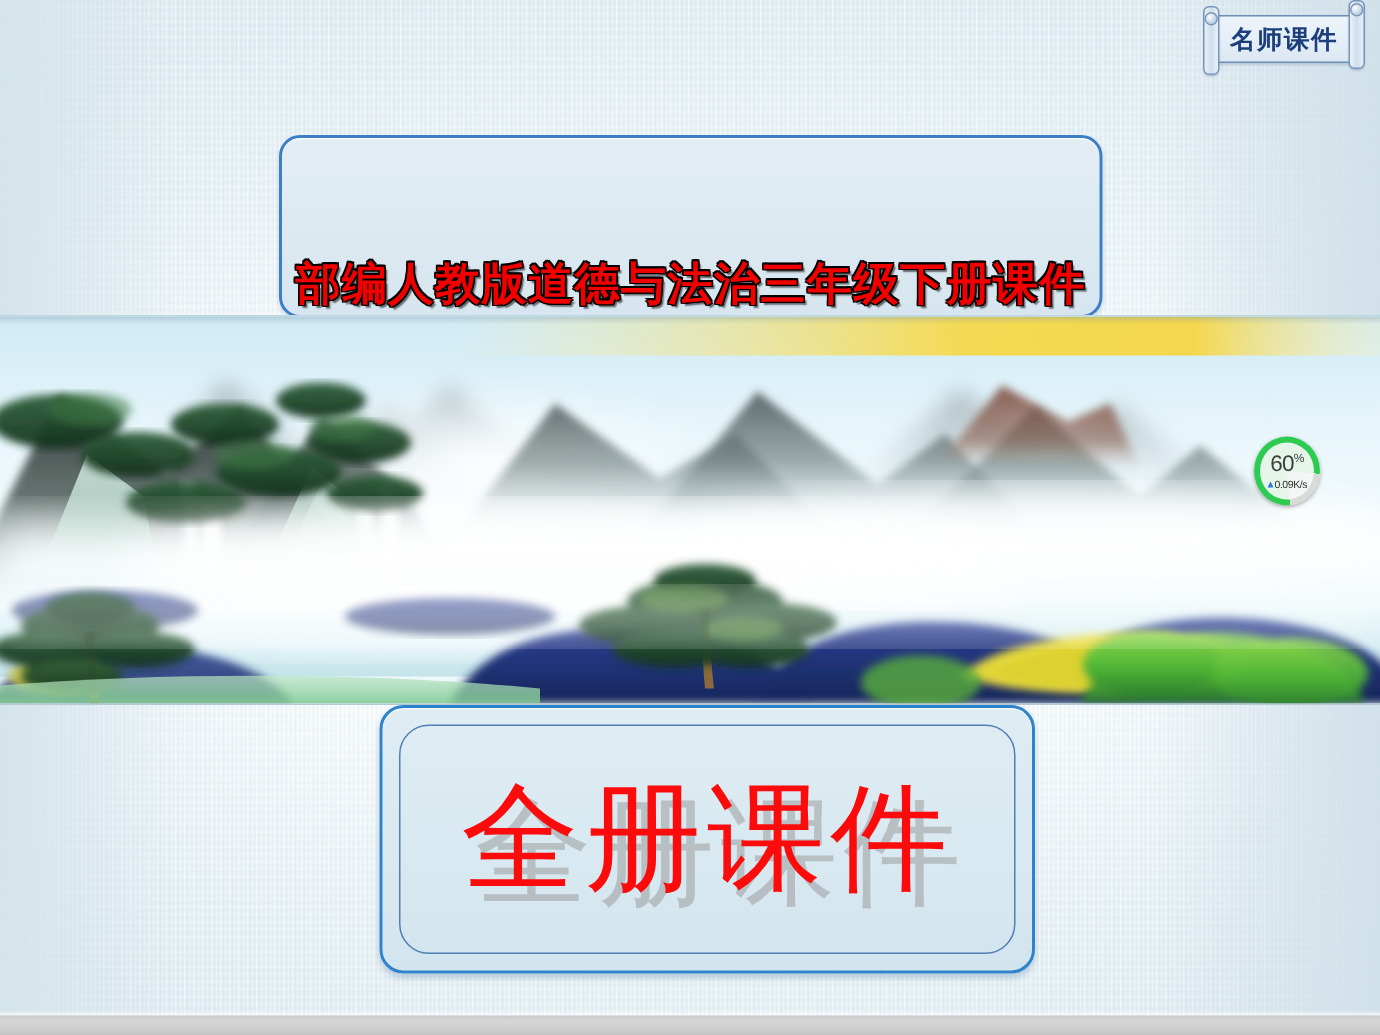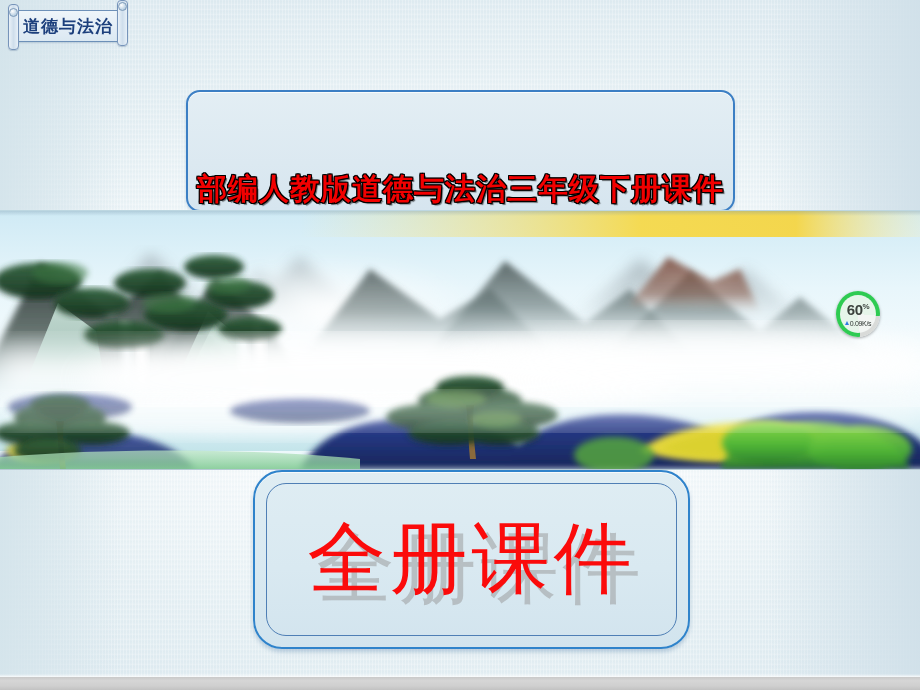--- a/index.html
+++ b/index.html
@@ -167,21 +167,21 @@
     border-radius: 50%;
     background: rgba(244,247,245,.93);
     display: flex;
     flex-direction: column;
     align-items: center;
     justify-content: center;
     line-height: 1;
   }
   #speed-pct {
     font-size: 15px;
-    font-weight: 700;
+    font-weight: 400;
     color: #3b423d;
     letter-spacing: -.5px;
   }
   #speed-pct .unit { font-size: 8px; vertical-align: super; }
   #speed-rate-row {
     display: flex;
     align-items: center;
     gap: 1px;
     margin-top: 3px;
   }
@@ -199,21 +199,21 @@
   }
 
   
   #hero-box {
     position: absolute;
     left: 253px;
     top: 470px;
     width: 433px;
     height: 175px;
     border: 2px solid #2f83cb;
-    border-radius: 29px;
+    border-radius: 16px;
     background: linear-gradient(180deg, #dfedf3 0%, #d9e9f1 55%, #d2e4ee 100%);
     box-shadow: 0 3px 4px rgba(55,105,155,.28), inset 0 1px 0 rgba(255,255,255,.7);
   }
   #hero-box-inner {
     position: absolute;
     inset: 11px;
     border: 1px solid #4f7fb5;
     border-radius: 20px;
     display: flex;
     align-items: center;
@@ -234,30 +234,30 @@
 </head>
 <body>
 
 <div id="slide">
 
   <div class="bg-base"></div>
   <div class="bg-texture"></div>
   <div class="bg-vignette-left"></div>
   <div class="bg-vignette-right"></div>
 
-  <div class="scroll-banner" id="banner-left">
+
+  <div class="scroll-banner" id="banner-right">
     <div class="paper">
-      <span class="label">道德与法治</span>
+      <span class="label">名师课件</span>
     </div>
     <div class="paper-curl-l"></div>
     <div class="knob knob-l"></div>
     <div class="paper-curl-r"></div>
     <div class="knob knob-r"></div>
   </div>
-
 
   <div id="title-box">
     <span id="title-text">部编人教版道德与法治三年级下册课件</span>
   </div>
 
   <div id="painting">
     <svg viewBox="0 0 920 258" preserveAspectRatio="none" aria-hidden="true">
       <defs>
         <linearGradient id="sky" x1="0" y1="0" x2="0" y2="1">
           <stop offset="0%" stop-color="#cfeaf5"></stop>

